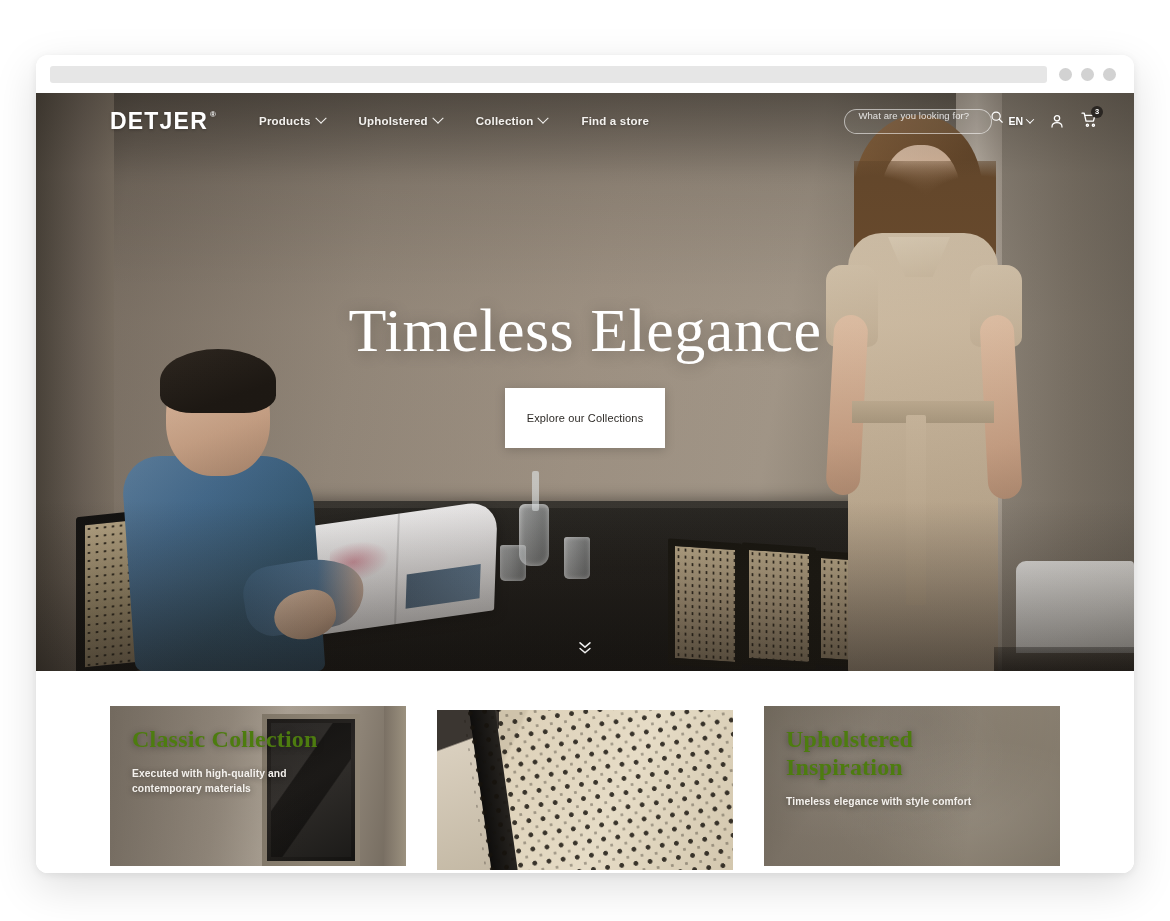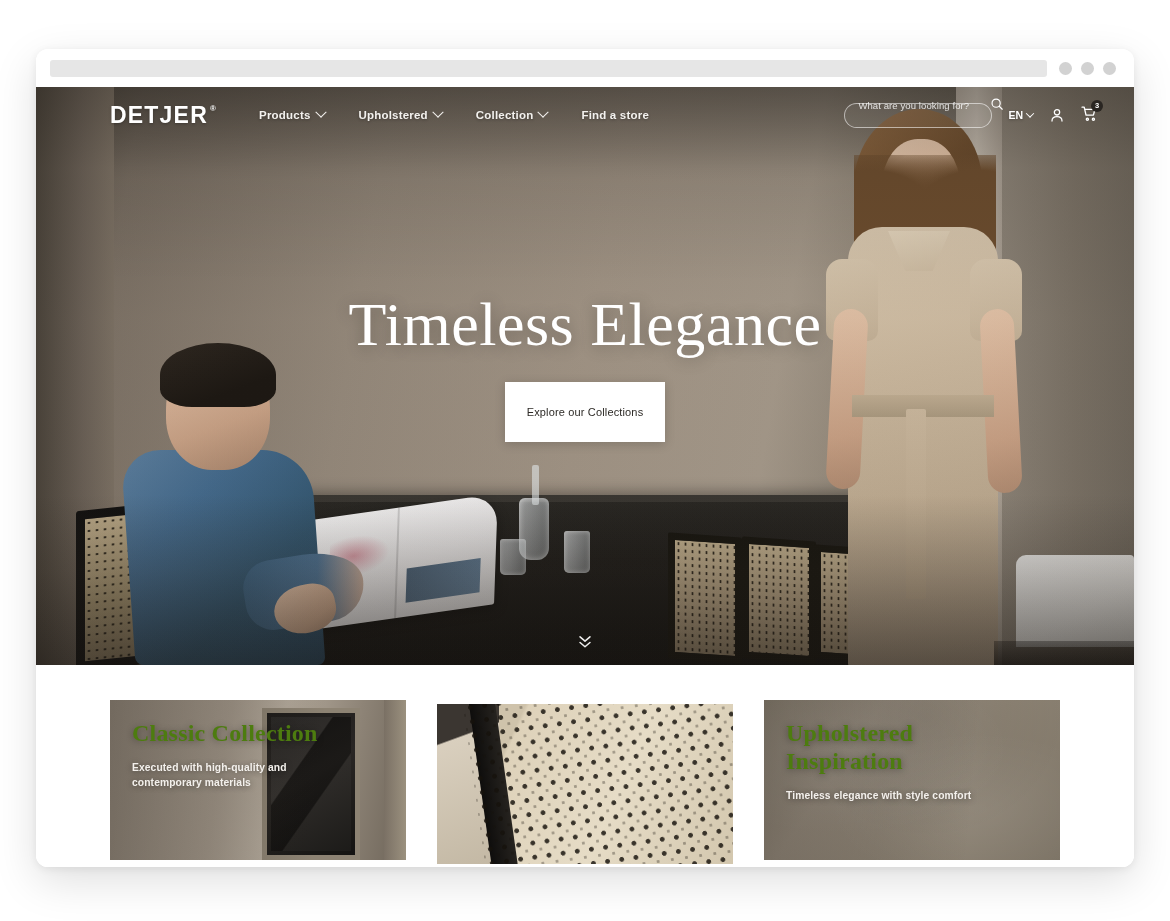--- a/index.html
+++ b/index.html
@@ -10,21 +10,21 @@
     background: #ffffff;
     font-family: "Liberation Sans", sans-serif;
     overflow: hidden;
     position: relative;
   }
 
   
   .browser-window {
     position: absolute;
     left: 36px;
-    top: 49px;
+    top: 55px;
     width: 1098px;
     height: 818px;
     background: #ffffff;
     border-radius: 12px;
     box-shadow: 0 14px 44px rgba(0,0,0,0.13), 0 2px 8px rgba(0,0,0,0.07);
     overflow: hidden;
   }
 
   .browser-chrome {
     height: 38px;
@@ -347,25 +347,25 @@
   }
 
   .header-right {
     margin-left: auto;
     display: flex;
     align-items: center;
     gap: 16px;
   }
 
   .search-box {
-    display: flex; align-items: flex-end;
+    display: flex; align-items: flex-start;
     width: 148px; height: 25px;
     border: 1px solid rgba(255,255,255,0.55);
     border-radius: 13px;
-    padding: 0 8px 16px 13px;
+    padding: 0 8px 6px 13px;
     background: rgba(255,255,255,0.05);
   }
   .search-input {
     flex: 1;
     background: transparent;
     border: none; outline: none;
     color: #ffffff;
     font-family: "Liberation Sans", sans-serif;
     font-size: 9.5px;
     letter-spacing: 0.1px;

